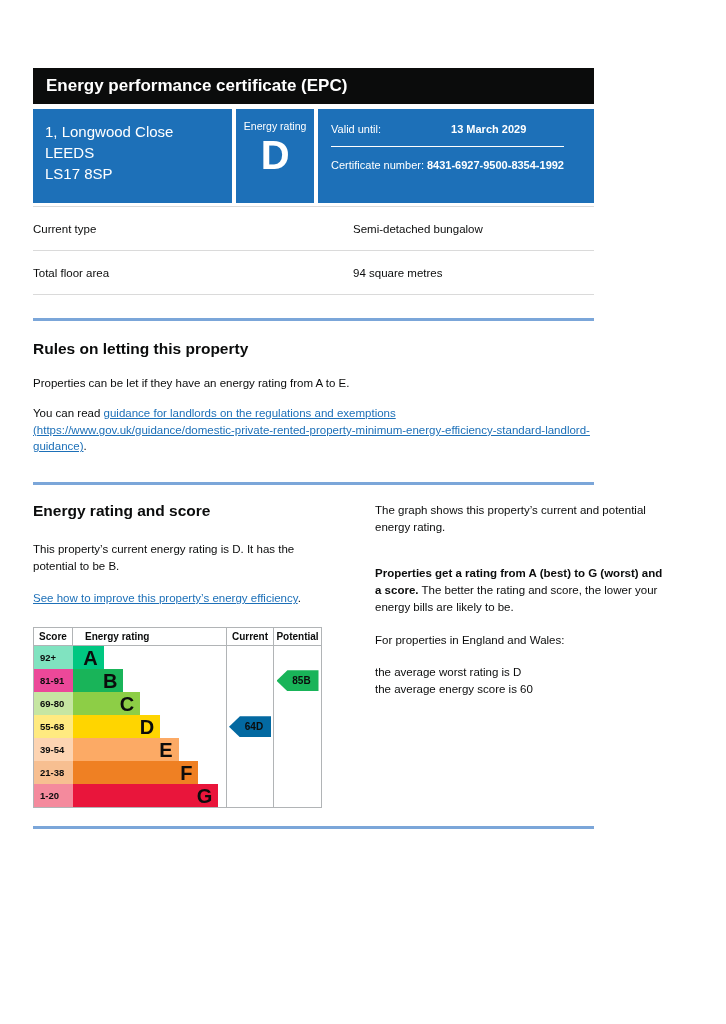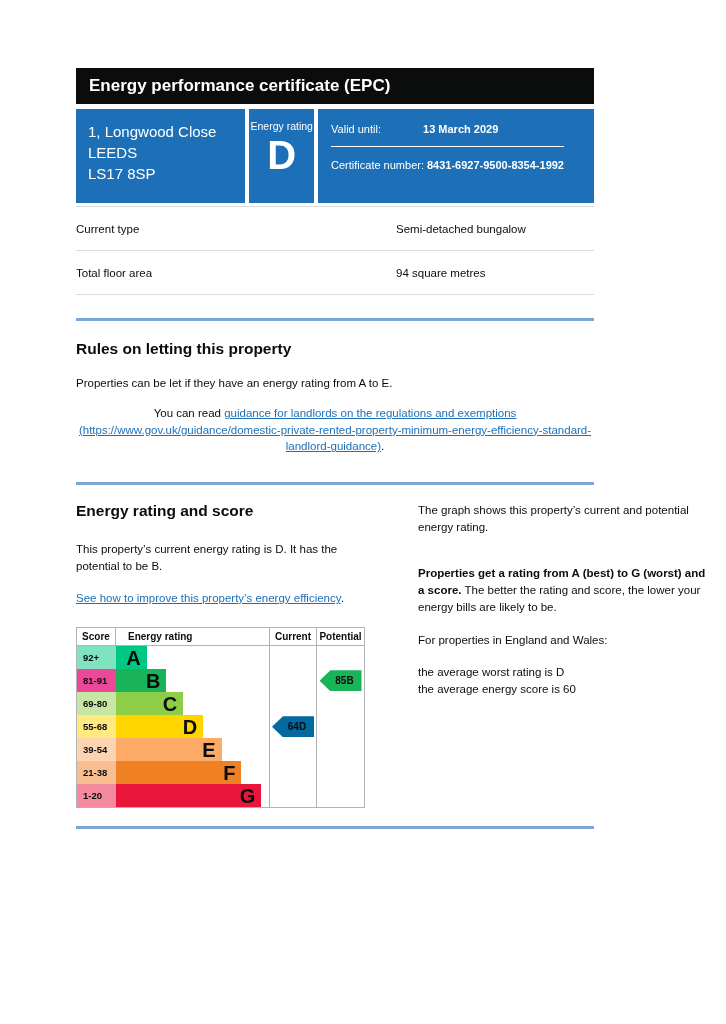--- a/index.html
+++ b/index.html
@@ -2,37 +2,37 @@
 <html><head>
 <meta charset="utf-8">
 <style>
   * { box-sizing: border-box; }
   html,body { margin:0; padding:0; }
   body {
     width:726px; height:1024px; background:#ffffff; overflow:hidden;
     font-family:"Liberation Sans","DejaVu Sans",sans-serif; color:#0b0c0c;
     -webkit-font-smoothing:antialiased;
   }
-  .container { padding:68px 48px 0 76px; width:642px; }
+  .container { padding:68px 48px 0 33px; width:642px; }
 
   
   .title-bar {
     background:#0b0c0c; color:#ffffff; height:36px; line-height:36px;
     font-size:17px; font-weight:bold; padding-left:13px;
   }
 
   
   .summary { display:flex; gap:4px; margin-top:5px; height:94px; }
   .summary .cell { background:#1d70b8; color:#ffffff; }
   .cell-address { width:224px; padding:12px 12px; font-size:15px; line-height:1.4; }
   .cell-rating { width:89px; text-align:center; padding-top:11px; }
   .cell-rating .rating-label { font-size:10.5px; }
   .cell-rating .rating-letter { font-size:40px; font-weight:bold; line-height:1.05; margin-top:2px; }
   .cell-validity { flex:1; padding:14px 30px 12px 13px; font-size:11px; }
-  .validity-row { display:flex; }
+  .validity-row { display:flex;gap:28px; }
   .validity-label { width:92px; flex-shrink:0; }
   .validity-value { font-weight:bold; }
   .white-rule { border:none; border-top:1px solid #ffffff; margin:11px 0 12px 0; }
   .cert-row { white-space:nowrap; }
   .cert-label { }
   .cert-value { font-weight:bold; margin-left:3px; }
 
   
   .facts { margin-top:3px; border-top:1px solid #dadada; }
   .fact-row { display:flex; padding:16px 0 15px 0; border-bottom:1px solid #dadada; font-size:11.5px; }
@@ -40,21 +40,21 @@
 
   
   .blue-hr { border:none; height:3px; background:#7ba6d9; margin:0; }
   .hr-1 { margin-top:23px; }
   .hr-2 { margin-top:27px; }
   .hr-3 { margin-top:18px; }
 
   
   .rules-heading { font-size:15.5px; font-weight:bold; margin:19px 0 0 0; }
   .rules-intro { font-size:11.5px; margin:17px 0 0 0; line-height:1.4; }
-  .rules-read { font-size:11.5px; margin:14px 0 0 0; line-height:1.45;text-align:center; }
+  .rules-read { font-size:11.5px; margin:14px 0 0 0; line-height:1.45; }
   a.doc-link { color:#1d70b8; text-decoration:underline; }
 
   
   .columns { display:flex; gap:40px; margin-top:17px; }
   .col-left { width:302px; flex-shrink:0; }
   .col-right { width:288px; flex-shrink:0; font-size:11.5px; line-height:1.45; }
   .rating-heading { font-size:15.5px; font-weight:bold; margin:0; }
   .rating-current-text { font-size:11.5px; line-height:1.45; margin:21px 0 0 0; }
   .rating-improve { font-size:11.5px; line-height:1.45; margin:16px 0 0 0; }
   .col-right p { margin:0; }

